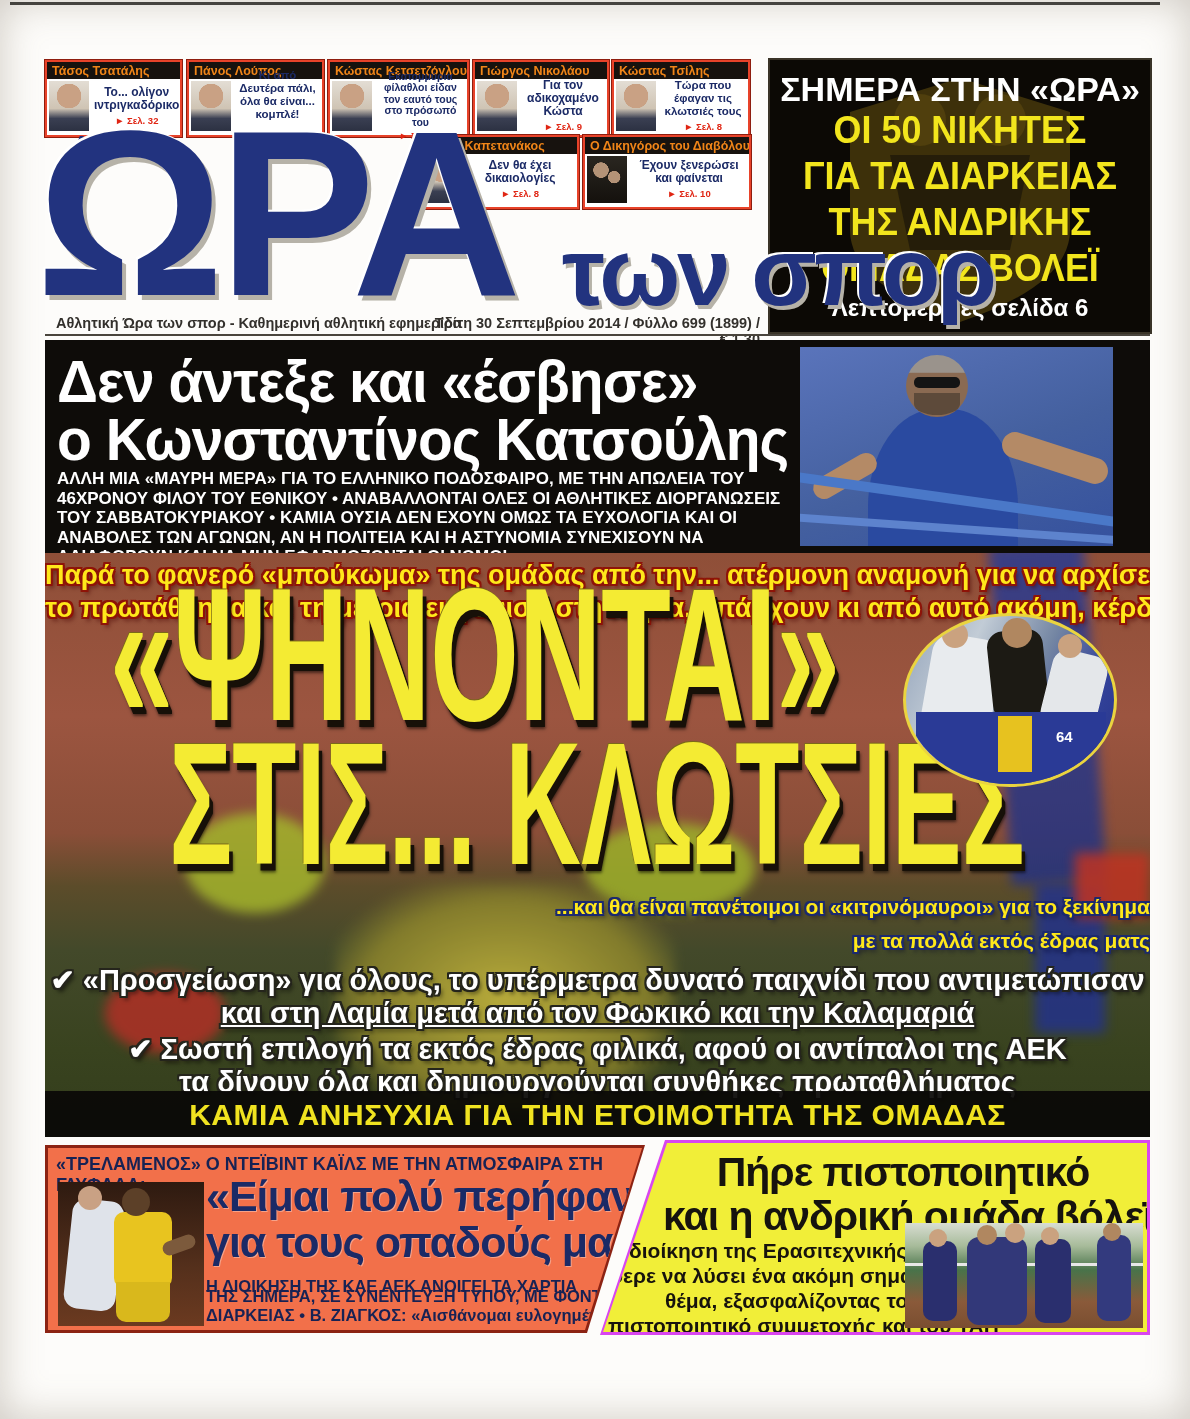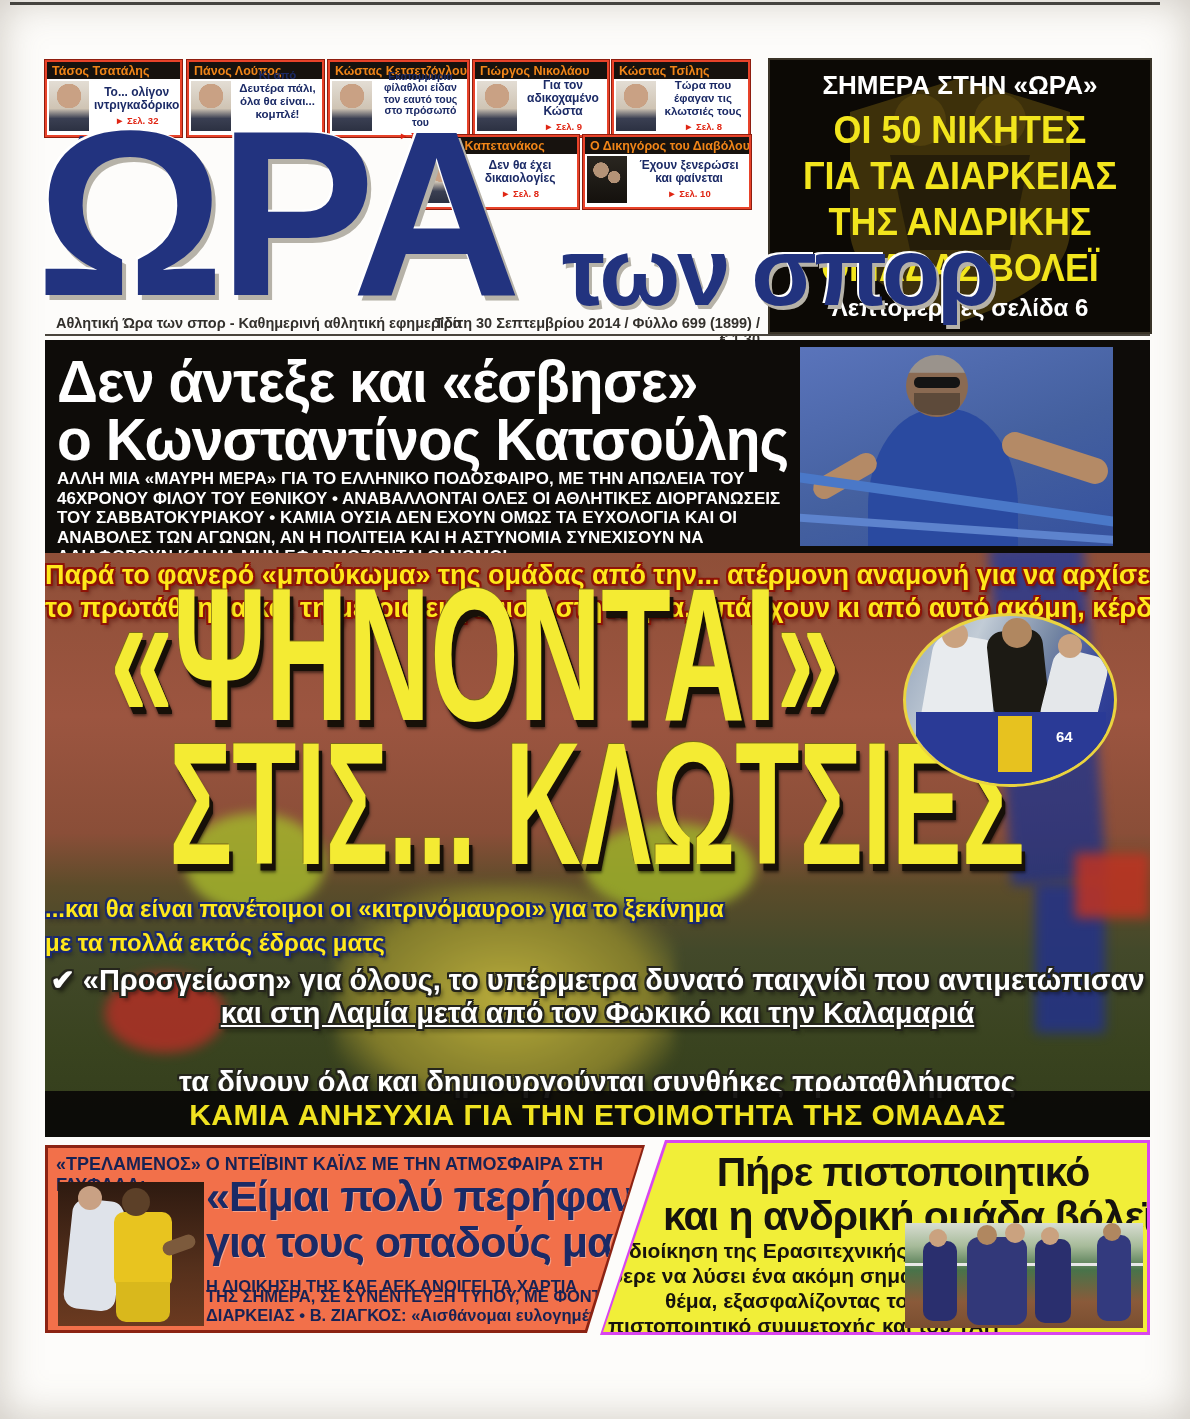--- a/index.html
+++ b/index.html
@@ -15,21 +15,21 @@
       linear-gradient(180deg,#e3ddd4 0%,#cfc4b4 55%,#3a3f52 75%,#2c3142 100%);flex:0 0 40px;}
   .colbox .photo.dark{background:
       radial-gradient(circle at 35% 30%,#b49377 0 18%,rgba(0,0,0,0) 19%),
       radial-gradient(circle at 68% 45%,#b49377 0 16%,rgba(0,0,0,0) 17%),
       linear-gradient(180deg,#2a2620,#14110d);}
   .colbox .txt{flex:1;display:flex;flex-direction:column;justify-content:center;text-align:center;
       color:#1b2a66;font-weight:bold;font-size:12px;line-height:13px;padding:1px 3px;}
   .colbox .pg{color:#e02513;font-size:9.5px;margin-top:2px;font-weight:bold;}
   
   .promo{left:770px;top:60px;width:380px;height:272px;background:#0c0905;box-shadow:0 0 0 2px #3a3428;}
-  .promo-kicker{position:absolute;top:10px;left:0;width:100%;text-align:center;color:#fff;font-weight:800;font-size:26px;}
+  .promo-kicker{position:absolute;top:10px;left:0;width:100%;text-align:center;color:#fff;font-weight:800;font-size:34px;}
   .promo-line{position:absolute;left:0;width:100%;text-align:center;color:#f2e51d;font-weight:800;font-size:39px;transform:scaleX(.92);}
   .promo-footer{position:absolute;top:234px;left:0;width:100%;text-align:center;color:#fff;font-weight:bold;font-size:24px;}
   
   .mast-category{left:74px;top:131px;font-size:21px;font-weight:800;color:#1e2d78;letter-spacing:1px;}
   .mast-title{left:36px;top:96px;font-size:235px;font-weight:800;color:#22337f;letter-spacing:-6px;line-height:1;
       text-shadow:-2px -2px 0 #fff,4px 5px 0 #b6b2a8;}
   .mast-sub{left:562px;top:224px;font-size:96px;font-weight:800;color:#22337f;letter-spacing:-3px;line-height:1;
       text-shadow:-2px -2px 0 #fff,3px 4px 0 #b6b2a8;}
   .tagline{left:56px;top:315px;font-size:14.5px;font-weight:bold;color:#33302c;}
   .dateline{left:430px;top:315px;width:330px;text-align:right;font-size:14.5px;font-weight:bold;color:#33302c;}
@@ -44,21 +44,21 @@
   .poster{left:45px;top:553px;width:1105px;height:584px;overflow:hidden;
       background:linear-gradient(180deg,#8f4f38 0%,#9c5540 28%,#8a4e38 48%,#5c4c2a 57%,#43492a 68%,#39431f 85%,#333d1c 100%);}
   .blob{position:absolute;filter:blur(6px);opacity:.85;}
   .inset{position:absolute;left:858px;top:60px;width:208px;height:168px;border-radius:50%;border:3px solid #ead43f;overflow:hidden;
       background:linear-gradient(115deg,#93a3ba 0%,#c2ccd6 28%,#7486a3 55%,#33439a 78%,#27338a 100%);z-index:5;}
   .pshape{position:absolute;}
   .poster-intro{position:absolute;left:0;width:100%;text-align:center;color:#ffe81a;font-weight:800;font-size:27px;white-space:nowrap;z-index:4;
       text-shadow:2px 0 #8e1408,-2px 0 #8e1408,0 2px #8e1408,0 -2px #8e1408,2px 2px #8e1408,-2px 2px #8e1408,2px -2px #8e1408,-2px -2px #8e1408,3px 4px 4px rgba(70,0,0,.6);}
   .poster-h1{position:absolute;color:#f4eb33;font-weight:800;white-space:nowrap;z-index:4;
       text-shadow:-1px -1px 0 #7a6a18,6px 7px 0 #171008,7px 9px 4px rgba(0,0,0,.55);}
-  .poster-deck{position:absolute;left:0;width:100%;text-align:left;color:#ffe81a;font-weight:800;font-size:24px;white-space:nowrap;z-index:6;
+  .poster-deck{position:absolute;left:0;width:100%;text-align:right;color:#ffe81a;font-weight:800;font-size:21px;white-space:nowrap;z-index:6;
       text-shadow:2px 0 #1c2a6e,-2px 0 #1c2a6e,0 2px #1c2a6e,0 -2px #1c2a6e,2px 2px #1c2a6e,-2px 2px #1c2a6e,2px -2px #1c2a6e,-2px -2px #1c2a6e,3px 4px 4px rgba(0,0,40,.5);}
   .poster-pt{position:absolute;left:0;width:100%;text-align:center;color:#fff;font-weight:800;font-size:29px;white-space:nowrap;z-index:6;
       text-shadow:2px 0 #25251c,-2px 0 #25251c,0 2px #25251c,0 -2px #25251c,2px 2px #25251c,-2px 2px #25251c,2px -2px #25251c,-2px -2px #25251c,3px 4px 4px rgba(0,0,0,.55);}
   .poster-strip{position:absolute;left:0;bottom:0;width:100%;height:46px;background:rgba(10,9,6,.93);z-index:7;
       color:#f0e320;font-weight:800;font-size:30px;text-align:center;line-height:47px;letter-spacing:.5px;}
   
   .basket{left:45px;top:1145px;width:600px;height:188px;background:#8c2313;
       -webkit-clip-path:polygon(0 0,100% 0,calc(100% - 58px) 100%,0 100%);clip-path:polygon(0 0,100% 0,calc(100% - 58px) 100%,0 100%);}
   .basket-in{position:absolute;inset:3px;background:#f2704a;
       -webkit-clip-path:polygon(0 0,100% 0,calc(100% - 57px) 100%,0 100%);clip-path:polygon(0 0,100% 0,calc(100% - 57px) 100%,0 100%);}
@@ -221,20 +221,21 @@
       <div class="pshape" style="left:152px;top:18px;width:24px;height:24px;background:#caa27f;border-radius:50%;"></div>
       <div class="pshape" style="left:10px;top:96px;width:190px;height:72px;background:#2a3a96;"></div>
       <div class="pshape" style="left:92px;top:100px;width:34px;height:56px;background:#e7c21f;"></div>
       <div class="pshape" style="left:150px;top:112px;color:#fff;font-size:15px;font-weight:bold;">64</div>
     </div>
 
     <div class="poster-deck" style="top:342px;">...και θα είναι πανέτοιμοι οι «κιτρινόμαυροι» για το ξεκίνημα</div>
     <div class="poster-deck" style="top:376px;">με τα πολλά εκτός έδρας ματς</div>
     <div class="poster-pt" style="top:410px;">✔ «Προσγείωση» για όλους, το υπέρμετρα δυνατό παιχνίδι που αντιμετώπισαν</div>
     <div class="poster-pt" style="top:444px;text-decoration:underline;">και στη Λαμία μετά από τον Φωκικό και την Καλαμαριά</div>
+    <div class="poster-pt" style="top:479px;">✔ Σωστή επιλογή τα εκτός έδρας φιλικά, αφού οι αντίπαλοι της ΑΕΚ</div>
     <div class="poster-pt" style="top:513px;">τα δίνουν όλα και δημιουργούνται συνθήκες πρωταθλήματος</div>
     <div class="poster-strip">ΚΑΜΙΑ ΑΝΗΣΥΧΙΑ ΓΙΑ ΤΗΝ ΕΤΟΙΜΟΤΗΤΑ ΤΗΣ ΟΜΑΔΑΣ</div>
   </div>
 
   <div class="abs basket">
     <div class="basket-in">
       <div class="basket-kicker">«ΤΡΕΛΑΜΕΝΟΣ» Ο ΝΤΕΪΒΙΝΤ ΚΑΪΛΣ ΜΕ ΤΗΝ ΑΤΜΟΣΦΑΙΡΑ ΣΤΗ ΓΛΥΦΑΔΑ:</div>
       <div class="basket-photo">
         <div class="pshape" style="left:10px;top:18px;width:52px;height:110px;background:#dfe3ea;border-radius:14px;transform:rotate(6deg);"></div>
         <div class="pshape" style="left:20px;top:4px;width:24px;height:24px;background:#c9a184;border-radius:50%;"></div>

